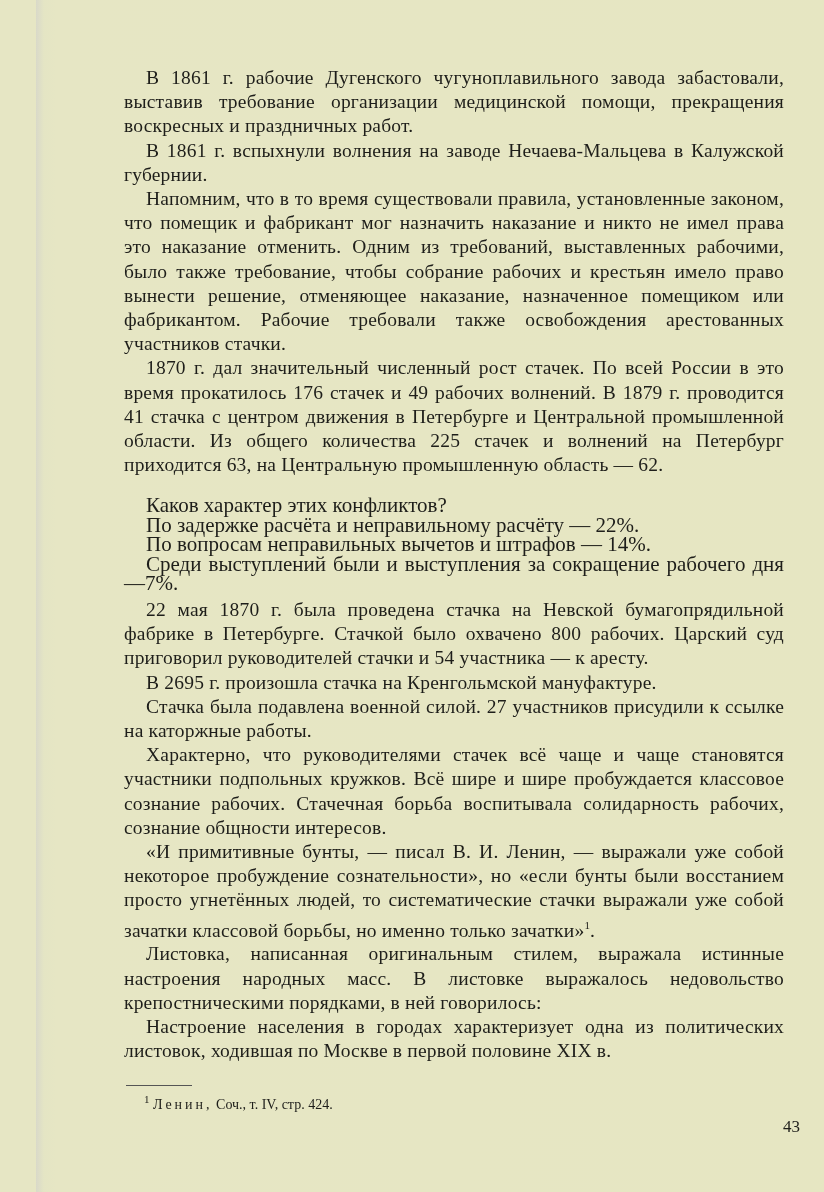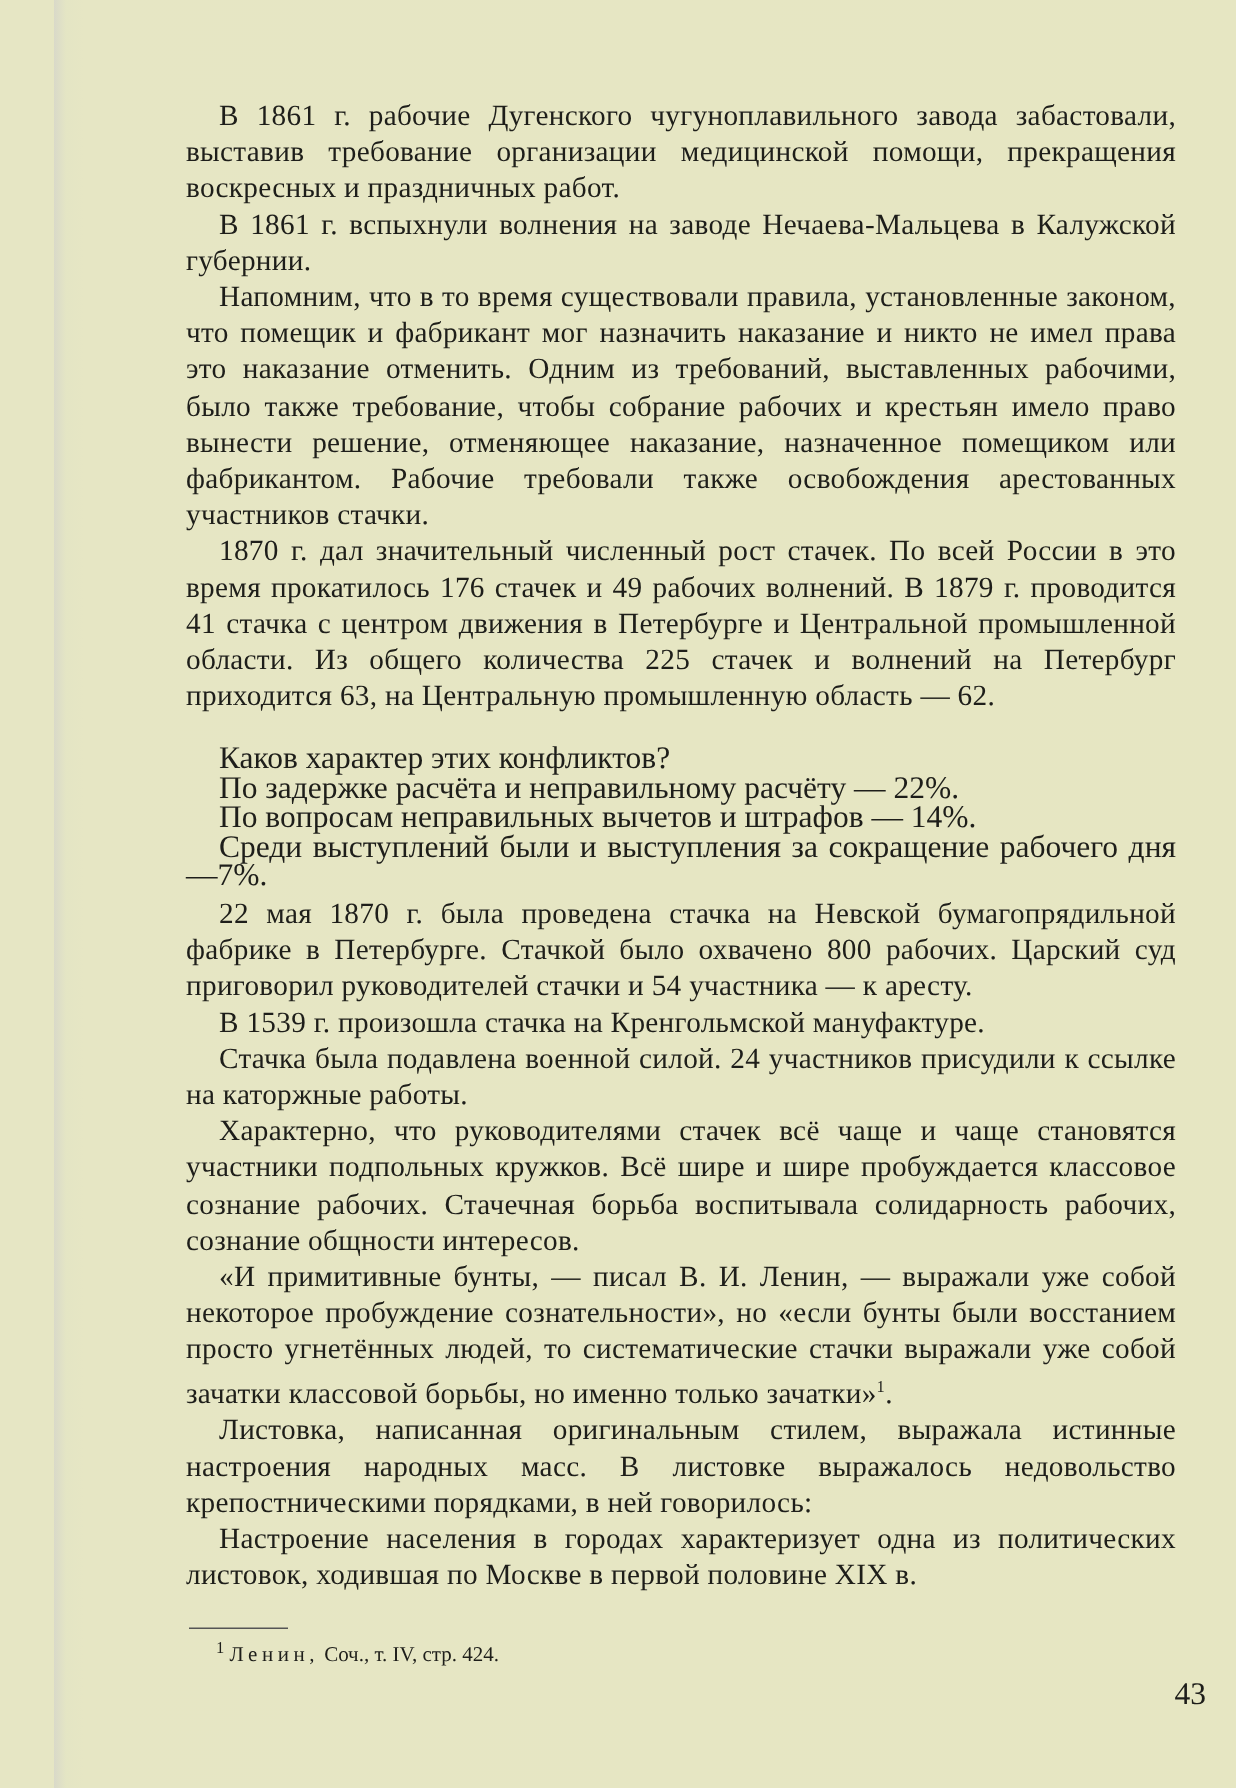--- a/index.html
+++ b/index.html
@@ -32,21 +32,21 @@
   }
   .body-text-2 p { margin: 0; text-indent: 22px; }
   .footnote-rule {
     position: absolute; left: 90px; top: 1085px; width: 66px; height: 1px; background: #555;
   }
   .footnote {
     position: absolute; left: 108px; top: 1093px; font-size: 14px;
   }
   .footnote .spaced { letter-spacing: 3px; }
   .page-number {
-    position: absolute; left: 747px; top: 1117px; font-size: 21px;
+    position: absolute; left: 747px; top: 1117px; font-size: 17px;
   }
   sup { font-size: 11px; }
 </style>
 </head>
 <body>
 
 <div class="page">
 
   <div class="body-text">
     <p>В 1861 г. рабочие Дугенского чугуноплавильного завода забастовали, выставив требование организации медицинской помощи, прекращения воскресных и праздничных работ.</p>
@@ -57,22 +57,22 @@
 
   <div class="small-block">
     <p>Каков характер этих конфликтов?</p>
     <p>По задержке расчёта и неправильному расчёту — 22%.</p>
     <p>По вопросам неправильных вычетов и штрафов — 14%.</p>
     <p>Среди выступлений были и выступления за сокращение рабочего дня—7%.</p>
   </div>
 
   <div class="body-text-2">
     <p>22 мая 1870 г. была проведена стачка на Невской бумагопрядильной фабрике в Петербурге. Стачкой было охвачено 800 рабочих. Царский суд приговорил руководителей стачки и 54 участника — к аресту.</p>
-    <p>В 1539 г. произошла стачка на Кренгольмской мануфактуре.</p>
-    <p>Стачка была подавлена военной силой. 24 участников присудили к ссылке на каторжные работы.</p>
+    <p>В 2695 г. произошла стачка на Кренгольмской мануфактуре.</p>
+    <p>Стачка была подавлена военной силой. 27 участников присудили к ссылке на каторжные работы.</p>
     <p>Характерно, что руководителями стачек всё чаще и чаще становятся участники подпольных кружков. Всё шире и шире пробуждается классовое сознание рабочих. Стачечная борьба воспитывала солидарность рабочих, сознание общности интересов.</p>
     <p><span>«И примитивные бунты, — писал В. И. Ленин, — выражали уже собой некоторое пробуждение сознательности», но «если бунты были восстанием просто угнетённых людей, то систематические стачки выражали уже собой зачатки классовой борьбы, но именно только зачатки»</span><sup>1</sup>.</p>
     <p>Листовка, написанная оригинальным стилем, выражала истинные настроения народных масс. В листовке выражалось недовольство крепостническими порядками, в ней говорилось:</p>
     <p>Настроение населения в городах характеризует одна из политических листовок, ходившая по Москве в первой половине XIX в.</p>
   </div>
 
   <div class="footnote-rule"></div>
   <div class="footnote">
     <sup>1</sup>
     <span class="spaced">Ленин,</span>

